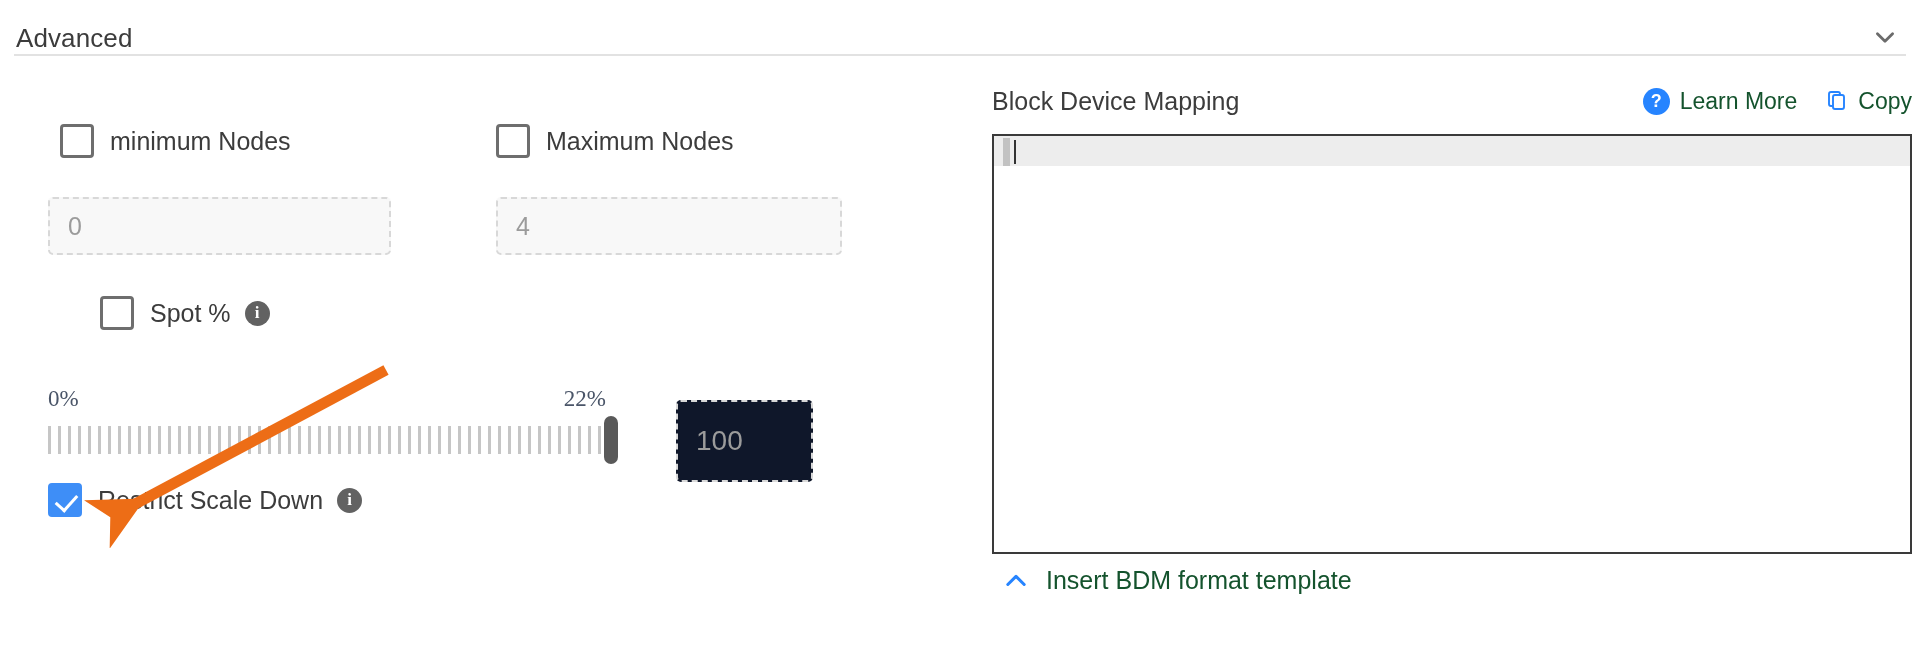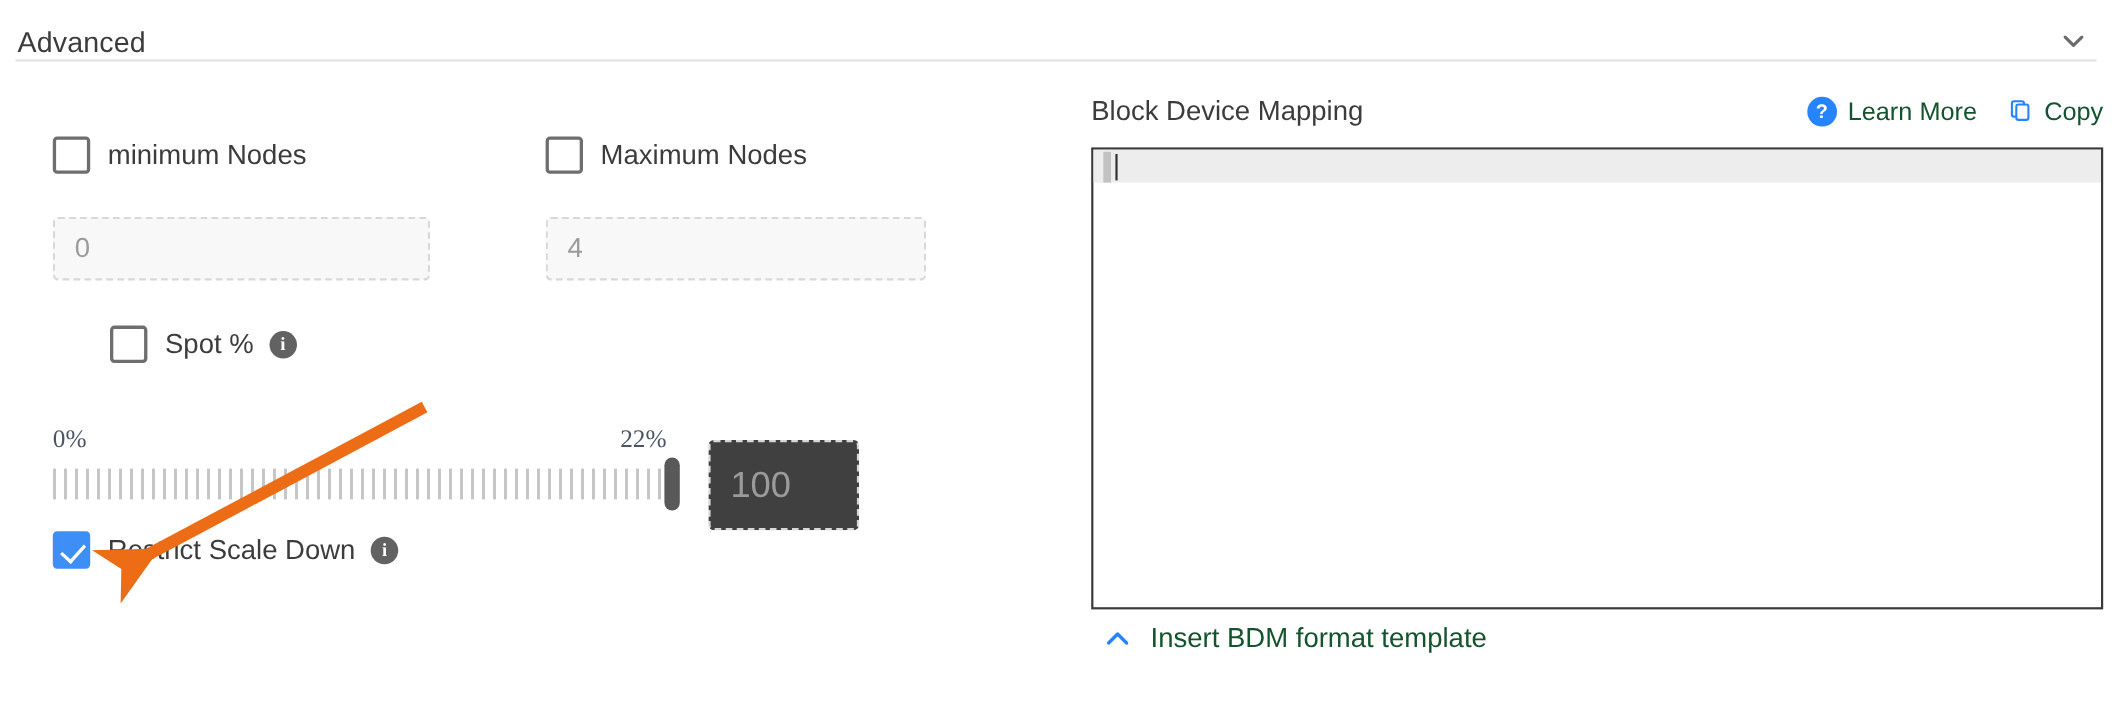--- a/index.html
+++ b/index.html
@@ -122,28 +122,28 @@
   .slider-thumb {
     position: absolute;
     left: 556px; top: 30px;
     width: 14px; height: 48px;
     background: #595959;
     border-radius: 7px;
     cursor: grab;
   }
   .slider-value {
     position: absolute;
-    left: 596px; top: 14px;
+    left: 628px; top: 14px;
     width: 137px; height: 82px;
     border: 2px dashed #d8d8d8;
     border-radius: 5px;
-    background: #404040;
+    background: #0f172a;
     display: flex; align-items: center;
     padding-left: 18px;
-    font-size: 33px;
+    font-size: 28px;
     color: #9b9b9b;
     cursor: not-allowed;
   }
 
   
   .right-col { position: absolute; left: 992px; top: 58px; width: 1068px; height: 598px; }
   .bdm-header {
     position: absolute;
     left: 0; top: 26px;
     width: 920px; height: 34px;
@@ -220,21 +220,21 @@
     <div class="header-chevron">
       <svg width="26" height="26" viewBox="0 0 24 24" fill="none" stroke="#6b6b6b" stroke-width="2.6" stroke-linecap="round" stroke-linejoin="round">
         <polyline points="5,9 12,16 19,9"></polyline>
       </svg>
     </div>
   </div>
   <div class="header-divider"></div>
 
   <div class="left-col">
 
-    <div class="chk-row" style="left:48px; top:66px;">
+    <div class="chk-row" style="left:60px; top:66px;">
       <div class="chk-box"></div>
       <div class="chk-label">minimum Nodes</div>
     </div>
     <div class="num-field" style="left:48px; top:139px; width:343px;">0</div>
 
     <div class="chk-row" style="left:496px; top:66px;">
       <div class="chk-box"></div>
       <div class="chk-label">Maximum Nodes</div>
     </div>
     <div class="num-field" style="left:496px; top:139px; width:346px;">4</div>

